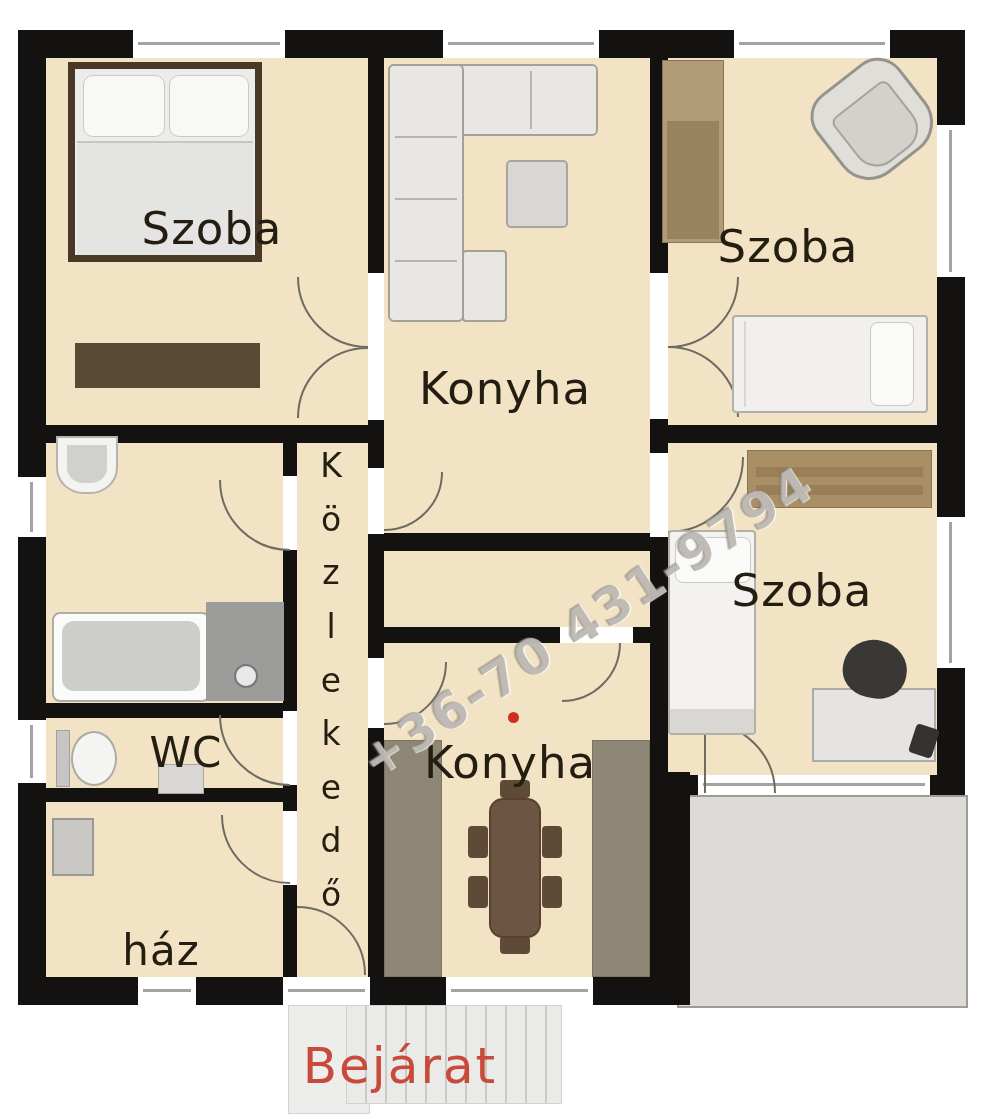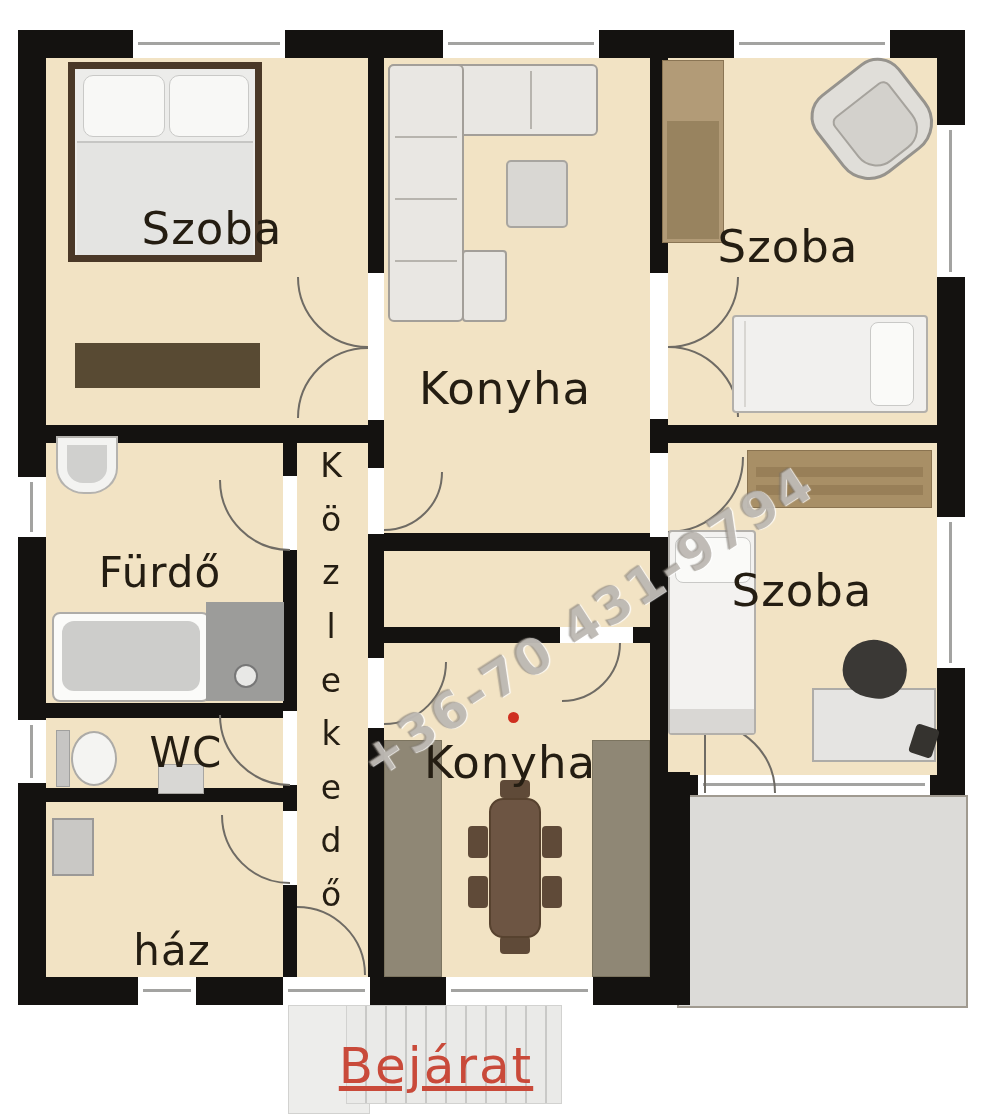--- a/index.html
+++ b/index.html
@@ -192,35 +192,34 @@
     <div style="position:absolute;left:5px;top:5px;width:74px;height:44px;background:#fafaf8;border:1px solid #c9c9c7;border-radius:8px;"></div>
     <div style="position:absolute;left:0px;bottom:0px;width:84px;height:24px;background:#d9d7d4;"></div>
   </div>
   <div class="furn" style="left:812px;top:688px;width:124px;height:74px;background:#e5e4e2;border:2px solid #aeaca8;box-sizing:border-box;"></div>
   <div class="furn" style="left:843px;top:640px;width:64px;height:58px;background:#3a3835;border-radius:50% 50% 45% 45%;transform:rotate(12deg);"></div>
   <div class="furn" style="left:912px;top:726px;width:24px;height:30px;background:#35332f;border-radius:4px;transform:rotate(18deg);"></div>
 
   <div class="lbl" style="left:212px;top:228px;">Szoba</div>
   <div class="lbl" style="left:505px;top:388px;">Konyha</div>
   <div class="lbl" style="left:788px;top:246px;">Szoba</div>
-  <div class="lbl small" style="left:160px;top:572px;">Fürdő</div>
   <div class="lbl" style="left:802px;top:590px;">Szoba</div>
   <div class="lbl small" style="left:186px;top:752px;">WC</div>
-  <div class="lbl small" style="left:172px;top:950px;">ház</div>
+  <div class="lbl small" style="left:161px;top:950px;">ház</div>
   <div class="lbl" style="left:510px;top:762px;">Konyha</div>
 
   <div class="corridor-letters">
     <span>K</span>
     <span>ö</span>
     <span>z</span>
     <span>l</span>
     <span>e</span>
     <span>k</span>
     <span>e</span>
     <span>d</span>
     <span>ő</span>
   </div>
 
-  <div class="entrance-lbl" style="left:436px;top:1066px;text-decoration:underline;">Bejárat</div>
+  <div class="entrance-lbl" style="left:400px;top:1066px;">Bejárat</div>
 
   <div class="watermark">+36-70 431-9794</div>
 
 </div>
 
 </body></html>

